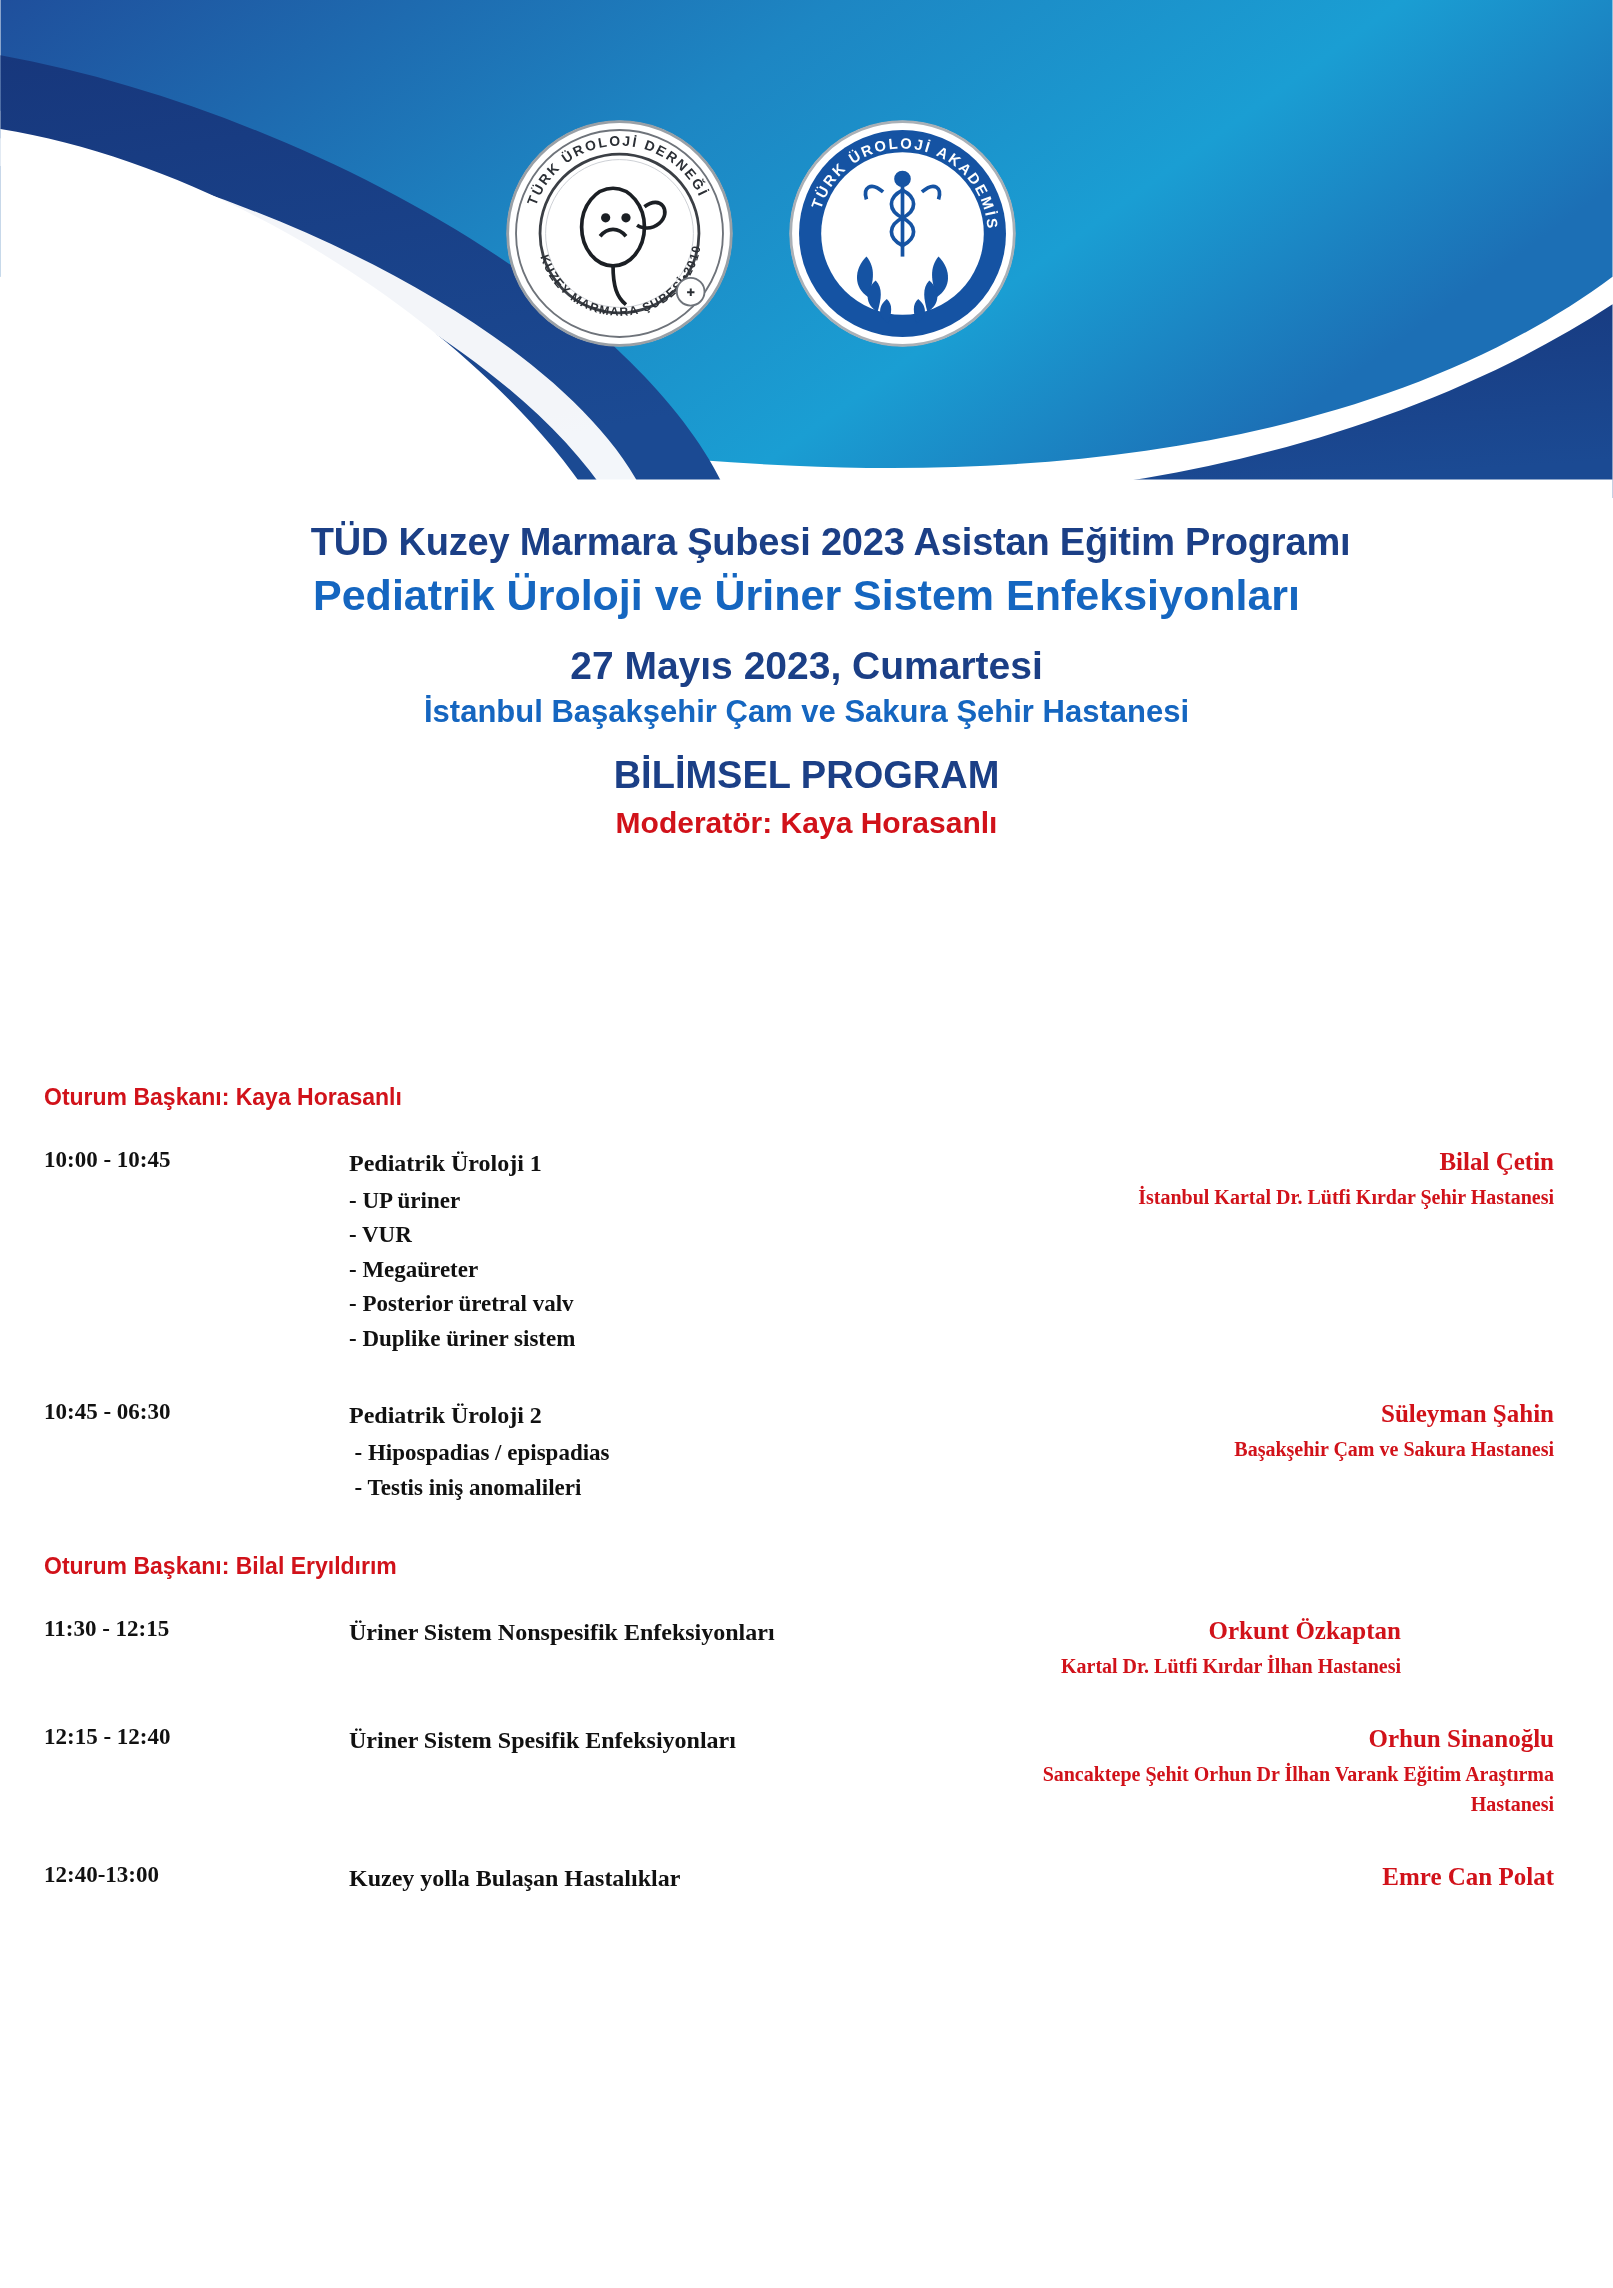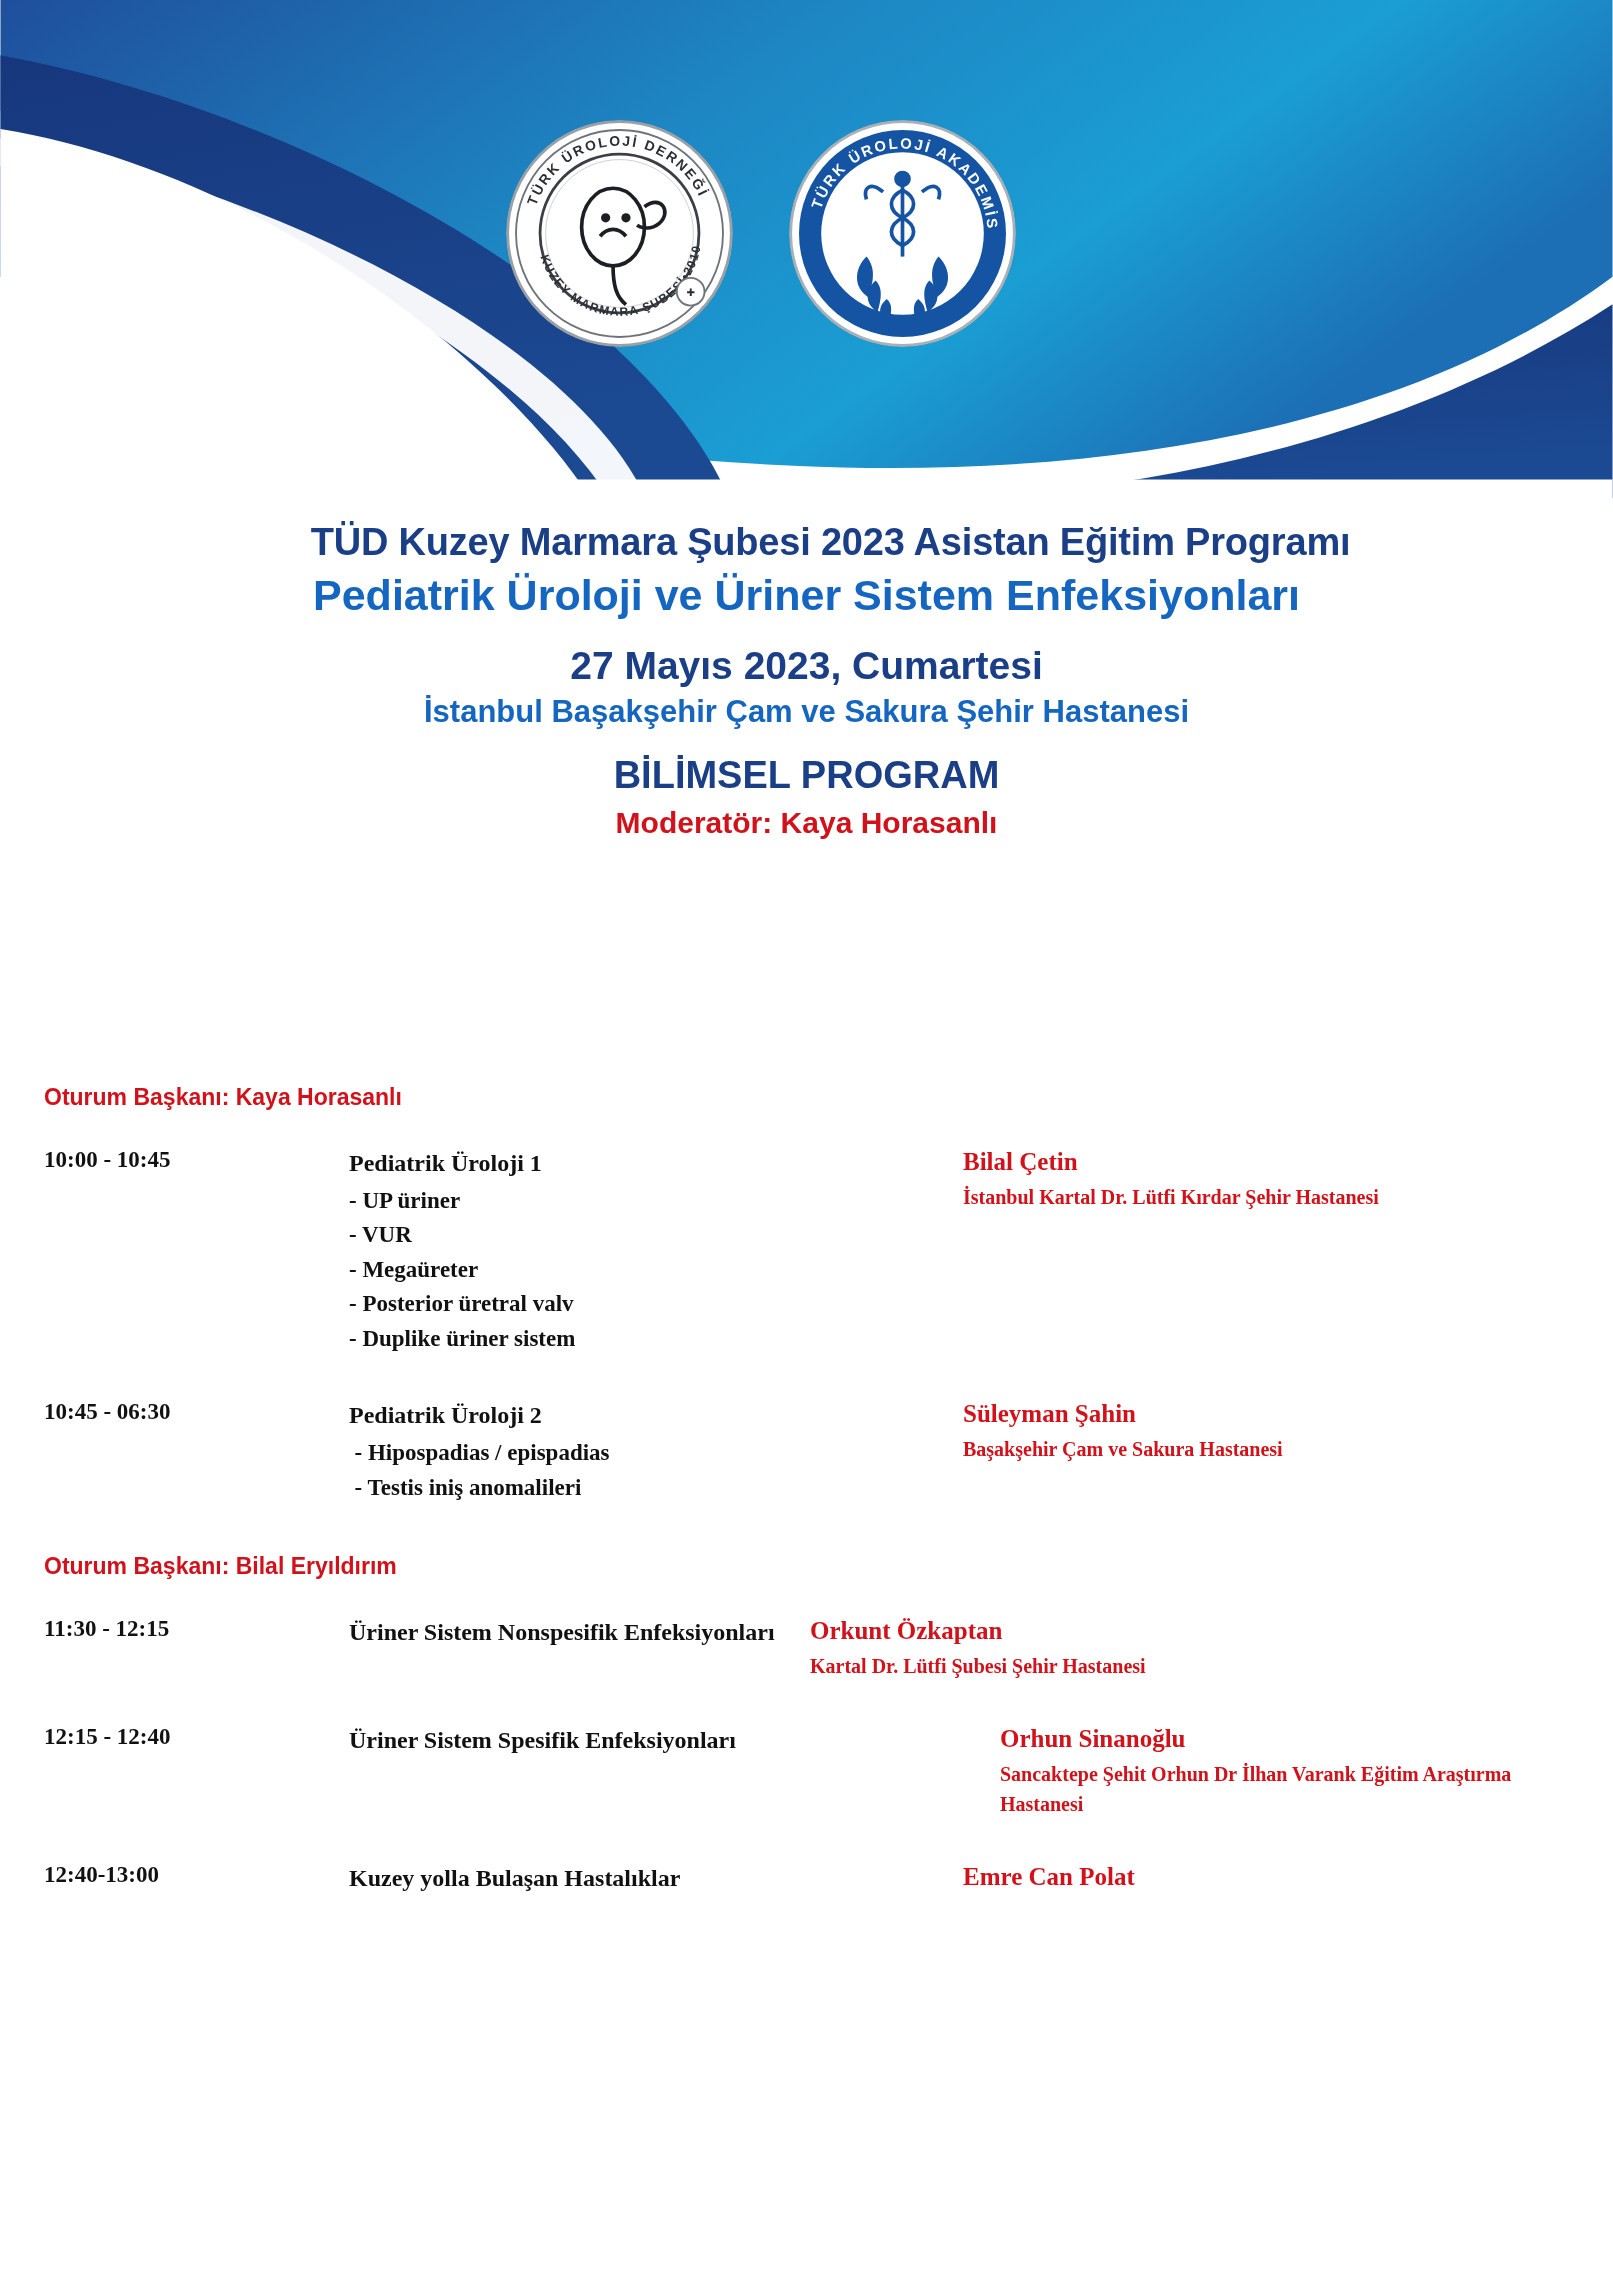--- a/index.html
+++ b/index.html
@@ -124,21 +124,21 @@
   }
   .row .bullets div {
     font-size: 23px;
     font-weight: bold;
     color: #111111;
     line-height: 1.5;
   }
   .row .right {
     width: 591px;
     flex: 0 0 591px;
-    text-align: left;
+    text-align: right;
   }
   .row .speaker {
     font-size: 25px;
     font-weight: bold;
     color: #d1121a;
     line-height: 1.3;
   }
   .row .affil {
     font-size: 20px;
     font-weight: bold;
@@ -292,21 +292,21 @@
 
   <div class="session-head gap-top">Oturum Başkanı: Bilal Eryıldırım</div>
 
   <div class="row">
     <div class="time">11:30 - 12:15</div>
     <div class="mid" style="max-width:461px;">
       <div class="title">Üriner Sistem Nonspesifik Enfeksiyonları</div>
     </div>
     <div class="right">
       <div class="speaker">Orkunt Özkaptan</div>
-      <div class="affil">Kartal Dr. Lütfi Şubesi Şehir Hastanesi</div>
+      <div class="affil">Kartal Dr. Lütfi Kırdar İlhan Hastanesi</div>
     </div>
   </div>
 
   <div class="row">
     <div class="time">12:15 - 12:40</div>
     <div class="mid">
       <div class="title">Üriner Sistem Spesifik Enfeksiyonları</div>
     </div>
     <div class="right" style="flex:0 0 554px;width:554px;">
       <div class="speaker">Orhun Sinanoğlu</div>

